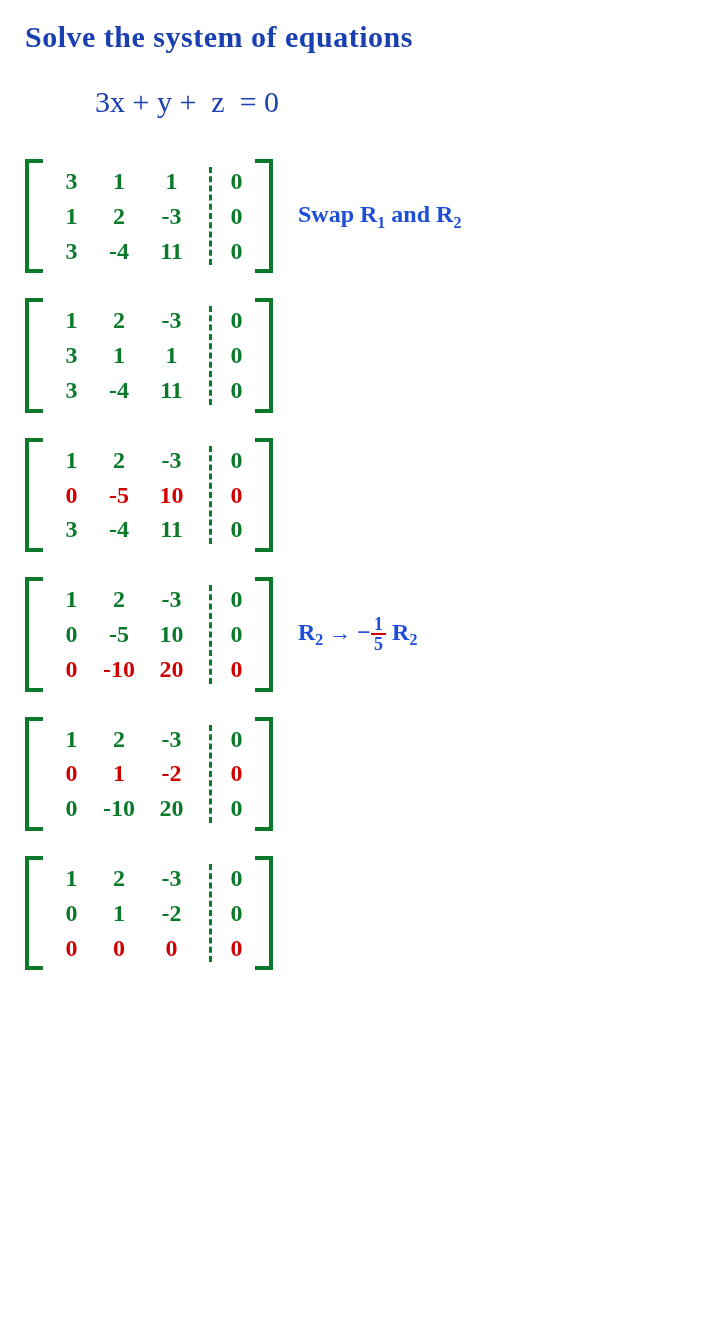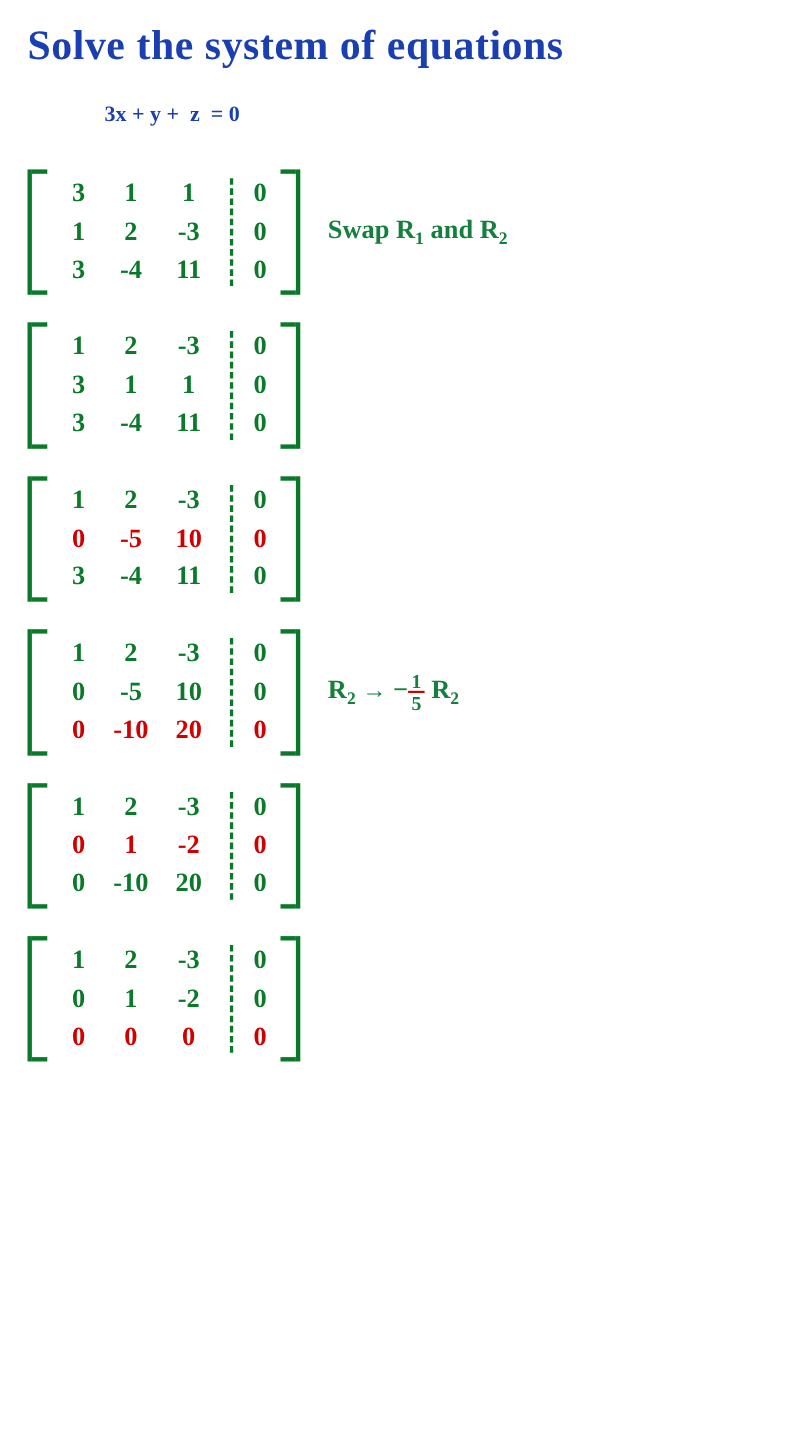--- a/index.html
+++ b/index.html
@@ -6,29 +6,29 @@
     margin: 0;
     padding: 20px 25px;
     background: #ffffff;
     font-family: 'Comic Sans MS', 'Segoe Script', cursive;
     font-size: 22px;
     width: 728px;
     box-sizing: border-box;
   }
   .title {
     color: #1a3fb0;
-    font-size: 38px;
+    font-size: 30px;
     font-weight: bold;
     margin-bottom: 25px;
     letter-spacing: 0.5px;
   }
   .equations {
     color: #1a3fb0;
-    font-size: 20px;
-    font-weight: bold;
+    font-size: 30px;
+    font-weight: normal;
     margin-left: 70px;
     margin-bottom: 35px;
     line-height: 1.5;
   }
   .eq-line { white-space: pre; }
   .step {
     display: flex;
     align-items: center;
     margin-bottom: 25px;
   }
@@ -73,21 +73,21 @@
     margin: 0 10px;
   }
   .rhs {
     display: grid;
     grid-template-rows: repeat(3, auto);
     row-gap: 6px;
     text-align: center;
   }
   .rhs .cell { width: 25px; }
   .op-label {
-    color: #15803d;
+    color: #1d4ed8;
     font-size: 24px;
     font-weight: bold;
     margin-left: 25px;
     white-space: nowrap;
   }
   .op-label sub { font-size: 16px; }
   .red { color: #d10000 !important; }
   .frac {
     display: inline-block;
     vertical-align: middle;

